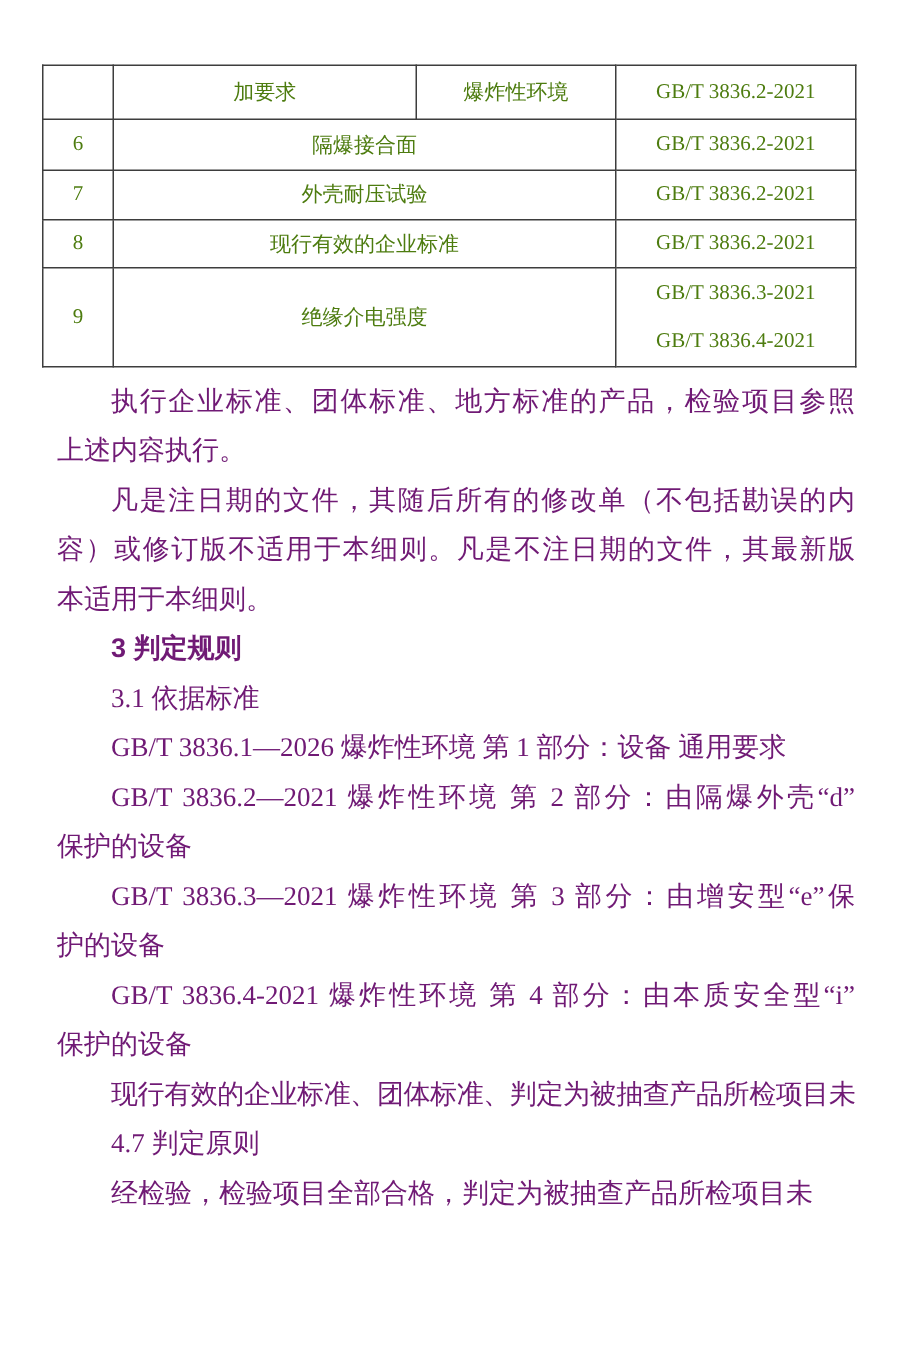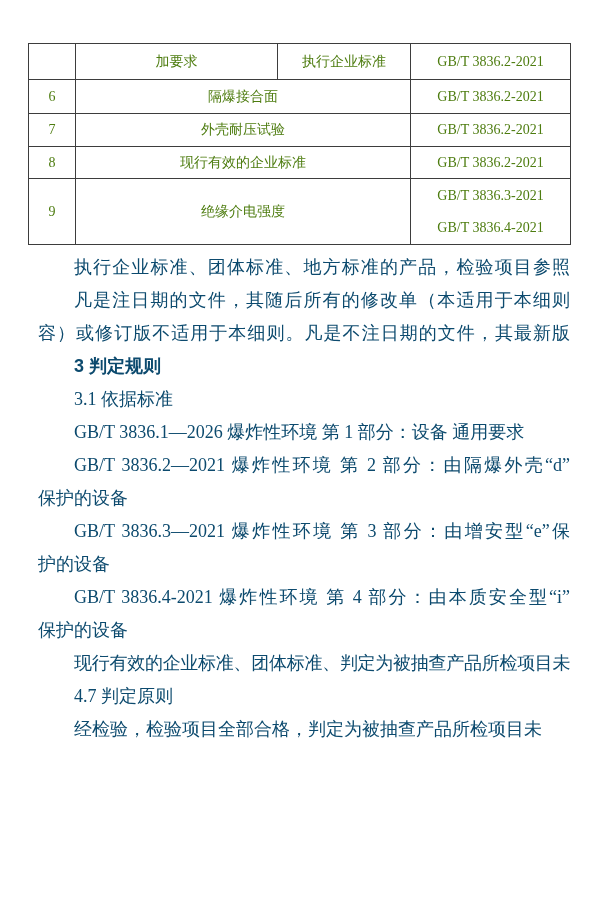--- a/index.html
+++ b/index.html
@@ -39,21 +39,21 @@
   .std-line { line-height: 32px; }
 
   
   .bodytext {
     position: absolute;
     left: 38px;
     top: 251px;
     width: 532px;
     font-size: 18px;
     line-height: 33px;
-    color: #0c4a6e;
+    color: #701a75;
   }
   .line { width: 532px; }
   .indent { text-indent: 2em; }
   .fill { text-align: justify; text-align-last: justify; }
   .tight { letter-spacing: -0.6px; }
   .h-bold {
     font-family: "Liberation Sans", "DejaVu Sans", sans-serif;
     font-weight: bold;
   }
 </style>
@@ -66,21 +66,21 @@
     <colgroup>
       <col style="width:47px">
       <col style="width:202px">
       <col style="width:133px">
       <col style="width:160px">
     </colgroup>
     <tbody>
       <tr class="r0">
         <td></td>
         <td>加要求</td>
-        <td>执行企业标准</td>
+        <td>爆炸性环境</td>
         <td>GB/T 3836.2-2021</td>
       </tr>
       <tr class="r1">
         <td>6</td>
         <td colspan="2">隔爆接合面</td>
         <td>GB/T 3836.2-2021</td>
       </tr>
       <tr class="r2">
         <td>7</td>
         <td colspan="2">外壳耐压试验</td>
@@ -97,22 +97,24 @@
         <td>
           <div class="std-line">GB/T 3836.3-2021</div>
           <div class="std-line">GB/T 3836.4-2021</div>
         </td>
       </tr>
     </tbody>
   </table>
 
   <div class="bodytext">
     <div class="line indent fill">执行企业标准、团体标准、地方标准的产品，检验项目参照</div>
-    <div class="line indent fill">凡是注日期的文件，其随后所有的修改单（本适用于本细则</div>
+    <div class="line">上述内容执行。</div>
+    <div class="line indent fill">凡是注日期的文件，其随后所有的修改单（不包括勘误的内</div>
     <div class="line fill">容）或修订版不适用于本细则。凡是不注日期的文件，其最新版</div>
+    <div class="line">本适用于本细则。</div>
     <div class="line indent h-bold">3 判定规则</div>
     <div class="line indent">3.1 依据标准</div>
     <div class="line indent">GB/T 3836.1—2026 爆炸性环境 第 1 部分：设备 通用要求</div>
     <div class="line indent fill">GB/T 3836.2—2021 爆炸性环境 第 2 部分：由隔爆外壳“d”</div>
     <div class="line">保护的设备</div>
     <div class="line indent fill">GB/T 3836.3—2021 爆炸性环境 第 3 部分：由增安型“e”保</div>
     <div class="line">护的设备</div>
     <div class="line indent fill">GB/T 3836.4-2021 爆炸性环境 第 4 部分：由本质安全型“i”</div>
     <div class="line">保护的设备</div>
     <div class="line indent fill tight">现行有效的企业标准、团体标准、判定为被抽查产品所检项目未</div>

